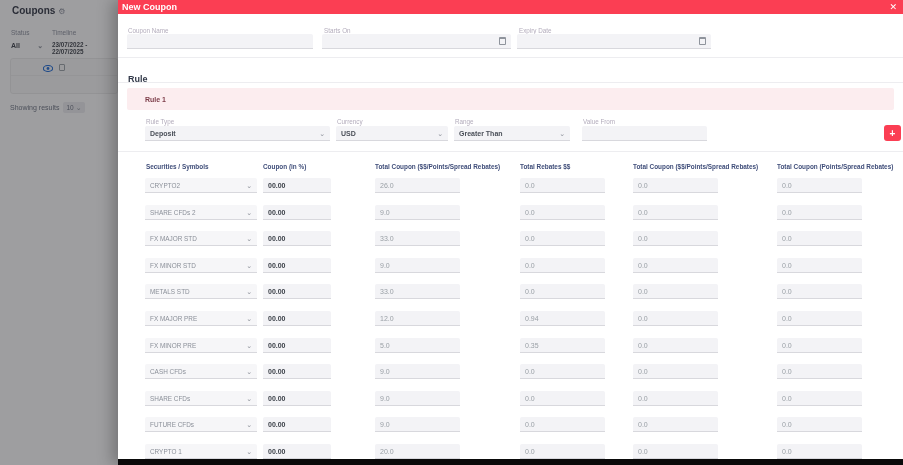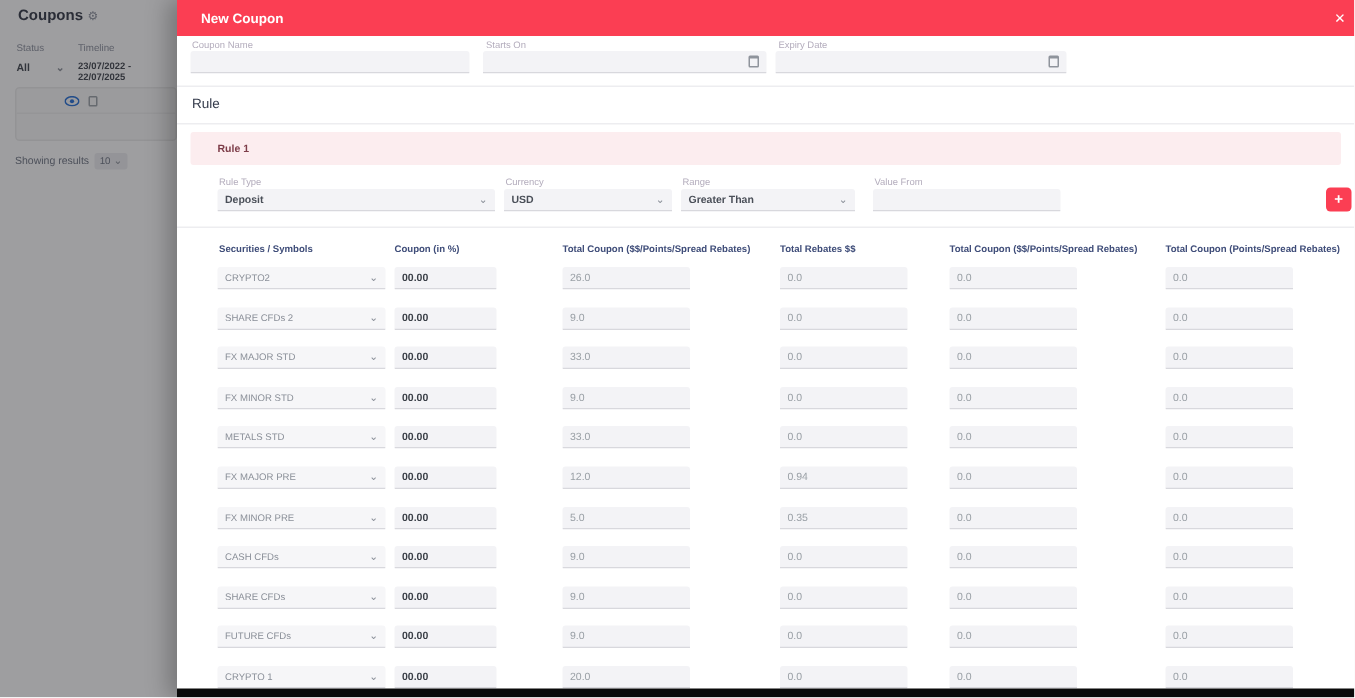--- a/index.html
+++ b/index.html
@@ -17,31 +17,31 @@
   #bg-card { position:absolute; left:10px; top:58px; width:108px; height:36px; background:#fafafa; border:1px solid #ececec; border-radius:3px; }
   #bg-card .card-head { height:17px; border-bottom:1px solid #efefef; display:flex; align-items:center; padding-left:32px; gap:6px; }
   #showing { position:absolute; left:10px; top:102px; font-size:7px; color:#6b7280; display:flex; align-items:center; gap:4px; }
   #showing .mini-select { background:#ededf0; border-radius:2px; font-size:6.5px; color:#6b7280; padding:2px 3px; display:flex; gap:2px; align-items:center; }
   #bg-overlay { position:absolute; left:0; top:0; width:118px; height:465px; background:rgba(40,40,45,0.45); }
 
   .chev { font-size:7px; color:#8a8f98; line-height:1; }
 
   
   #modal { position:absolute; left:118px; top:0; width:785px; height:465px; background:#fff; box-shadow:-6px 0 14px rgba(0,0,0,0.25); }
-  #modal-header { position:absolute; left:0; top:0; width:785px; height:24px; background:#fb3e53; display:flex; align-items:center; justify-content:space-between; padding:0 6px 0 16px; }
+  #modal-header { position:absolute; left:0; top:0; width:785px; height:14px; background:#fb3e53; display:flex; align-items:center; justify-content:space-between; padding:0 6px 0 4px; }
   #modal-title { font-size:9px; font-weight:bold; color:#fff; }
   #modal-close { font-size:9px; color:#fff; cursor:pointer; }
 
   .flabel { position:absolute; font-size:6.3px; color:#b3acbc; }
   .field { position:absolute; height:15px; background:#f3f3f6; border-bottom:1px solid #d8d8dd; border-radius:2px 2px 0 0; display:flex; align-items:center; justify-content:space-between; padding:0 5px; }
   .cal { width:7px; height:8px; border:1px solid #8f949c; border-top:2.5px solid #8f949c; border-radius:1px; flex:0 0 auto; }
 
   .divider { position:absolute; left:0; width:785px; border-top:1px solid #ededf0; }
 
-  #rule-heading { position:absolute; left:10px; top:64px; font-size:9px; font-weight:normal; color:#333a4a; }
+  #rule-heading { position:absolute; left:10px; top:74px; font-size:9px; font-weight:bold; color:#333a4a; }
   #rule-banner { position:absolute; left:9px; top:88px; width:767px; height:22px; background:#fcedef; border-radius:2px; display:flex; align-items:center; padding-left:18px; }
   #rule-banner span { font-size:7px; font-weight:bold; color:#7d3d49; }
 
   .sel-txt { font-size:7px; font-weight:bold; color:#4a4f58; }
   .inp-val { font-size:7px; color:#9aa0a6; }
   .inp-val.dark { color:#3a3f47; font-weight:bold; }
 
   #add-rule-btn { position:absolute; left:766px; top:125px; width:17px; height:16px; background:#fb3e53; border-radius:3px; color:#fff; font-size:10px; font-weight:bold; display:flex; align-items:center; justify-content:center; cursor:pointer; }
 
   

